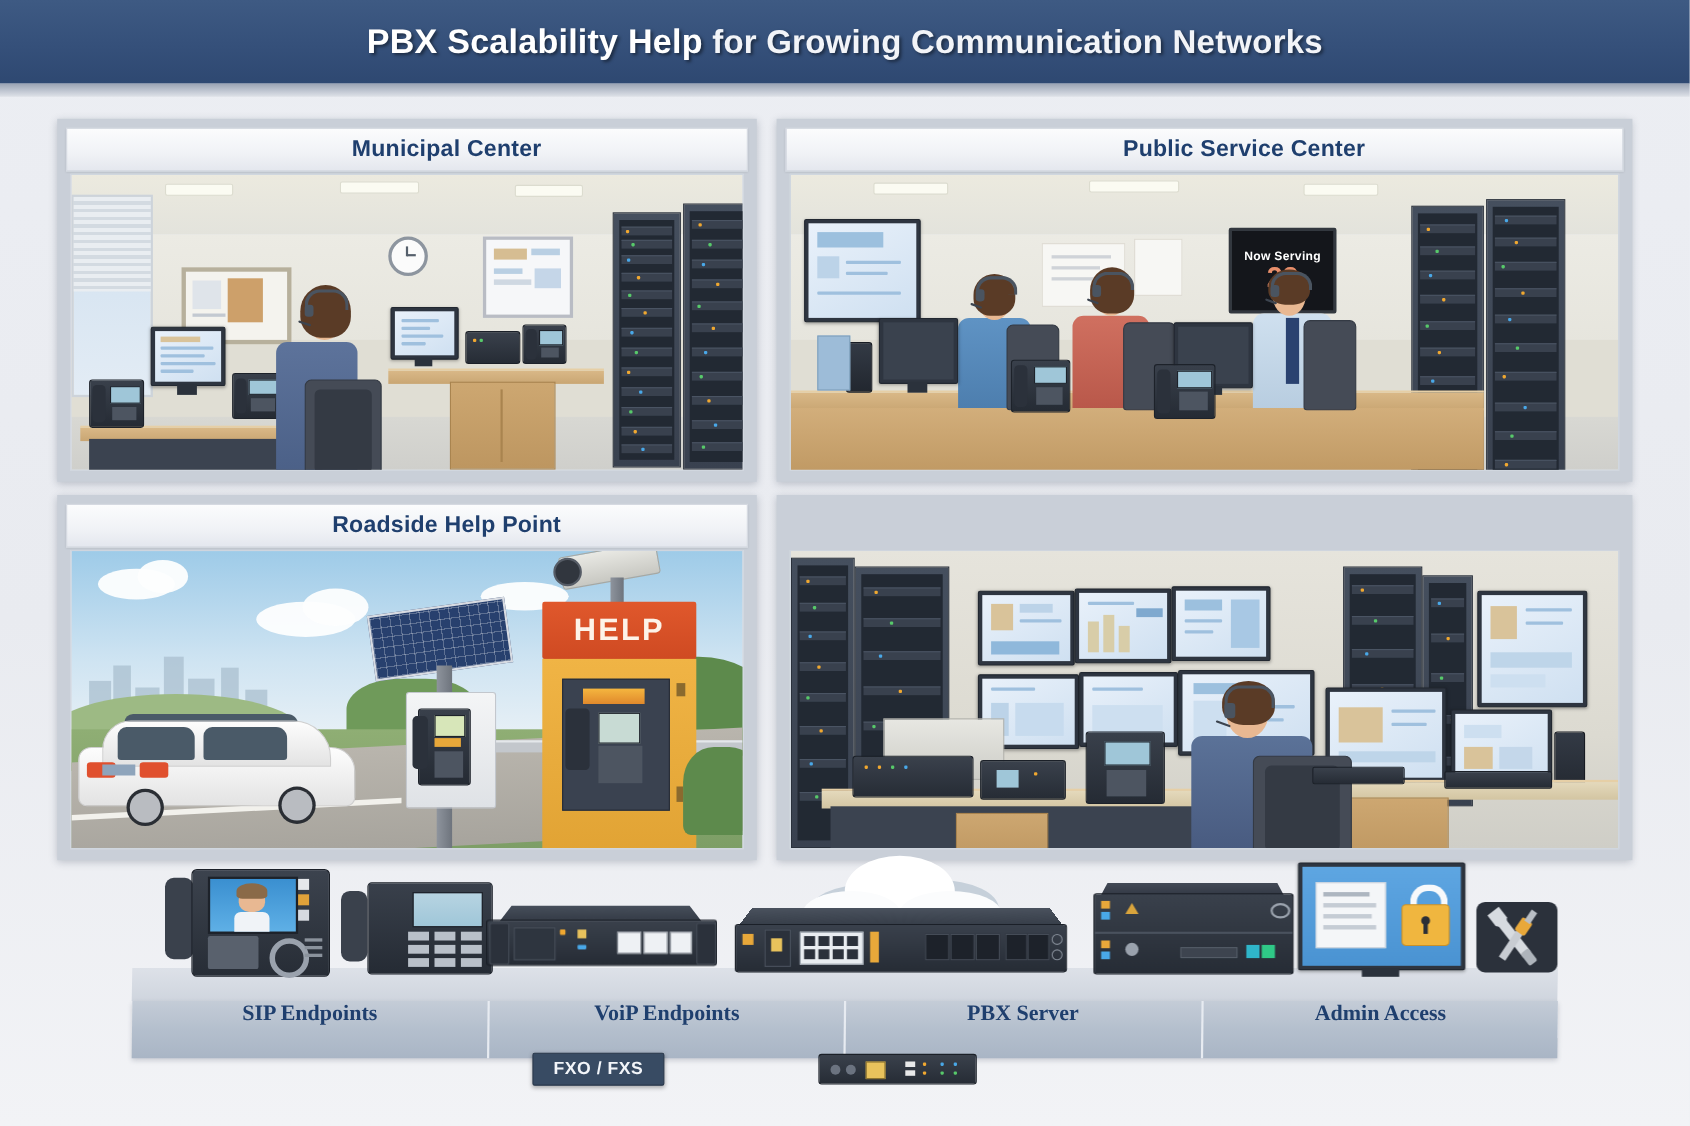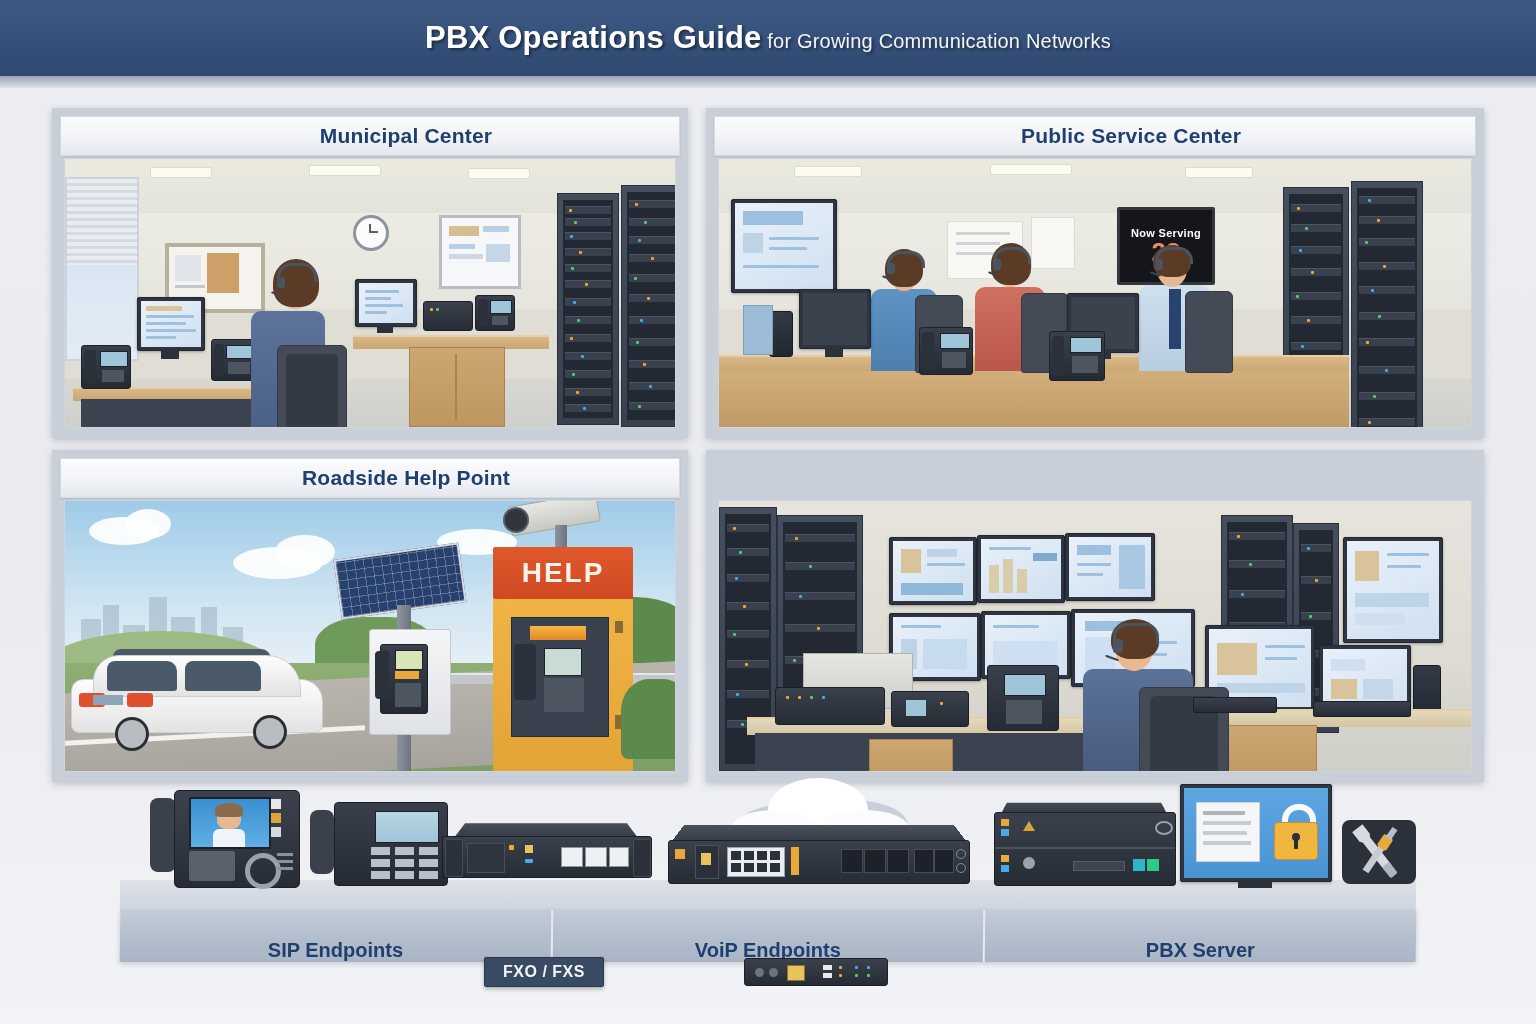--- a/index.html
+++ b/index.html
@@ -14,21 +14,21 @@
   
   .header{position:absolute;left:0;top:0;width:1536px;height:76px;
     background:linear-gradient(180deg,#3c5881 0%,#35507a 50%,#2f4straight 100%);
     background:linear-gradient(180deg,#3e5a83 0%,#35507a 55%,#2e4871 100%);
     display:flex;align-items:center;justify-content:center;}
   .header-strip{position:absolute;left:0;top:76px;width:1536px;height:12px;
     background:linear-gradient(180deg,#9aa3b3 0%,#c3c9d4 60%,#dfe2e8 100%);}
   .title{white-space:nowrap;letter-spacing:.2px;
     text-shadow:2px 2px 3px rgba(0,0,0,.45);}
   .title .t1{font-size:31px;font-weight:bold;color:#ffffff;}
-  .title .t2{font-size:20px;font-weight:normal;color:#f2f4f8;}
+  .title .t2{font-size:30px;font-weight:bold;color:#f2f4f8;}
 
   
   .panel{position:absolute;background:#c9cfd8;
     box-shadow:0 2px 7px rgba(40,52,75,.25);}
   .panel-head{position:absolute;left:8px;top:8px;right:8px;height:38px;
     background:linear-gradient(180deg,#fbfcfd 0%,#f0f2f6 60%,#e4e7ee 100%);
     border:1px solid #d6dae2;
     display:flex;align-items:center;justify-content:center;
     box-shadow:0 1px 2px rgba(0,0,0,.10);}
   .panel-head span{font-size:21px;font-weight:bold;color:#1f3f6e;
@@ -144,22 +144,22 @@
 
   
   .shelf{position:absolute;left:120px;top:880px;width:1296px;height:30px;
     background:linear-gradient(180deg,#dde1e8 0%,#cfd5de 100%);
     transform:skewX(-1deg);}
   .device-row{position:absolute;left:120px;top:780px;width:1296px;height:105px;}
 
   .legend{position:absolute;left:120px;top:910px;width:1296px;height:52px;
     background:linear-gradient(180deg,#c4ccd7 0%,#b4bfcd 50%,#a9b5c5 100%);
     display:flex;box-shadow:0 2px 5px rgba(40,52,75,.2);transform:skewX(-.6deg);}
-  .legend-cell{flex:1;display:flex;align-items:flex-end;justify-content:center;
-    border-right:2px solid #e7ebf1;}
+  .legend-cell{flex:1;display:flex;align-items:flex-start;justify-content:center;
+    border-right:2px solid #e7ebf1;font-family:Liberation Serif, serif;}
   .legend-cell:last-child{border-right:none;}
   .legend-cell span{font-size:20px;font-weight:bold;color:#1f3f6e;transform:skewX(.6deg);}
 
   .badge{position:absolute;background:#384b63;border:1px solid #2a394c;border-radius:2px;
     display:flex;align-items:center;justify-content:center;box-shadow:0 2px 4px rgba(0,0,0,.3);}
   .badge span{font-size:16px;font-weight:bold;color:#f2f5f9;letter-spacing:.5px;}
 
   .dev{position:absolute;}
   .dev-box{position:absolute;background:linear-gradient(180deg,#3a414c 0%,#262c35 100%);
     border:1px solid #1b2028;border-radius:3px;}
@@ -173,21 +173,21 @@
   .keyhole{position:absolute;background:#2c2f36;border-radius:50%;}
   .tools{position:absolute;}
 </style>
 </head>
 <body>
 
 <div class="stage">
 
   <div class="header">
     <div class="title">
-      <span class="t1">PBX Operations Guide</span><span class="t2"> for Growing Communication Networks</span>
+      <span class="t1">PBX Scalability Help</span><span class="t2"> for Growing Communication Networks</span>
     </div>
   </div>
   <div class="header-strip"></div>
 
   <div class="panel" id="panel-municipal">
     <div class="panel-head">
       <span>Municipal Center</span>
     </div>
     <div class="scene">
       <div class="ceiling">
@@ -953,20 +953,23 @@
   <div class="legend">
     <div class="legend-cell">
       <span>SIP Endpoints</span>
     </div>
     <div class="legend-cell">
       <span>VoiP Endpoints</span>
     </div>
     <div class="legend-cell">
       <span>PBX Server</span>
     </div>
+    <div class="legend-cell">
+      <span>Admin Access</span>
+    </div>
   </div>
 
   <div class="badge" style="left:484px;top:957px;width:118px;height:28px;">
     <span>FXO / FXS</span>
   </div>
 
   <div class="dev-box" style="position:absolute;left:744px;top:958px;width:142px;height:26px;">
     <div style="position:absolute;left:10px;top:9px;width:9px;height:9px;background:#6b7380;border-radius:50%;"></div>
     <div style="position:absolute;left:24px;top:9px;width:9px;height:9px;background:#6b7380;border-radius:50%;"></div>
     <div style="position:absolute;left:42px;top:6px;width:16px;height:14px;background:#e8c25c;border:1px solid #8c7430;"></div>

